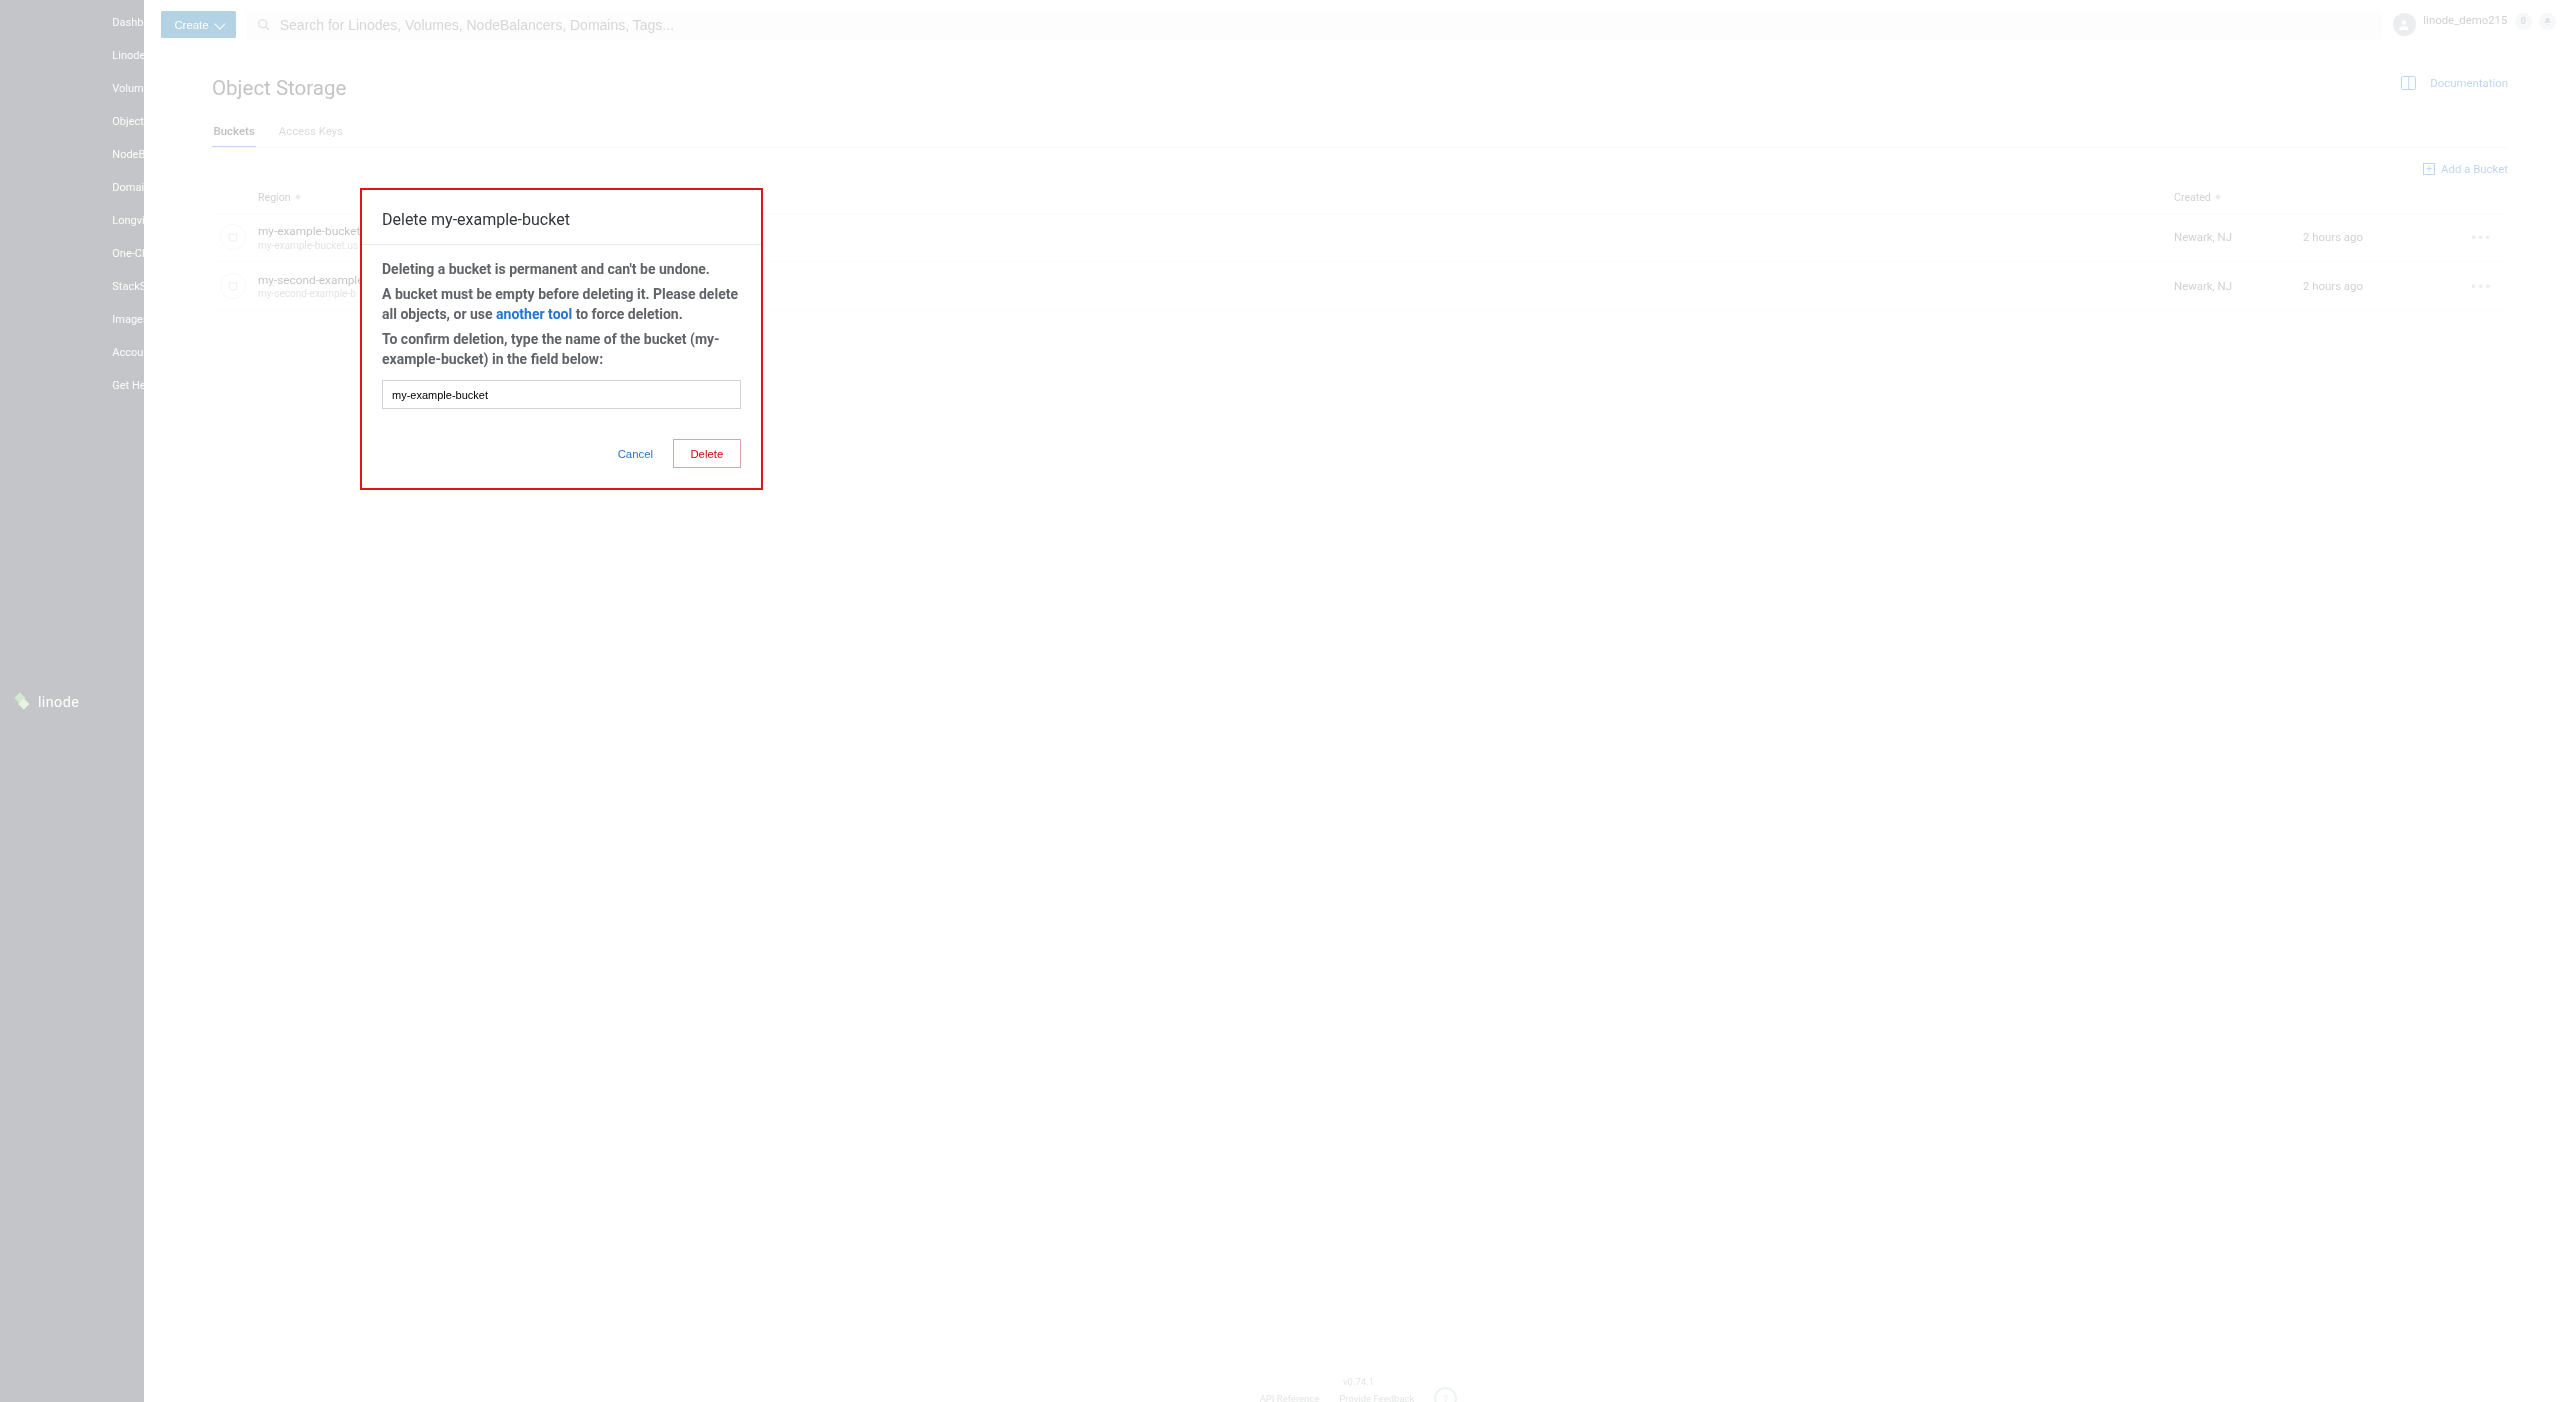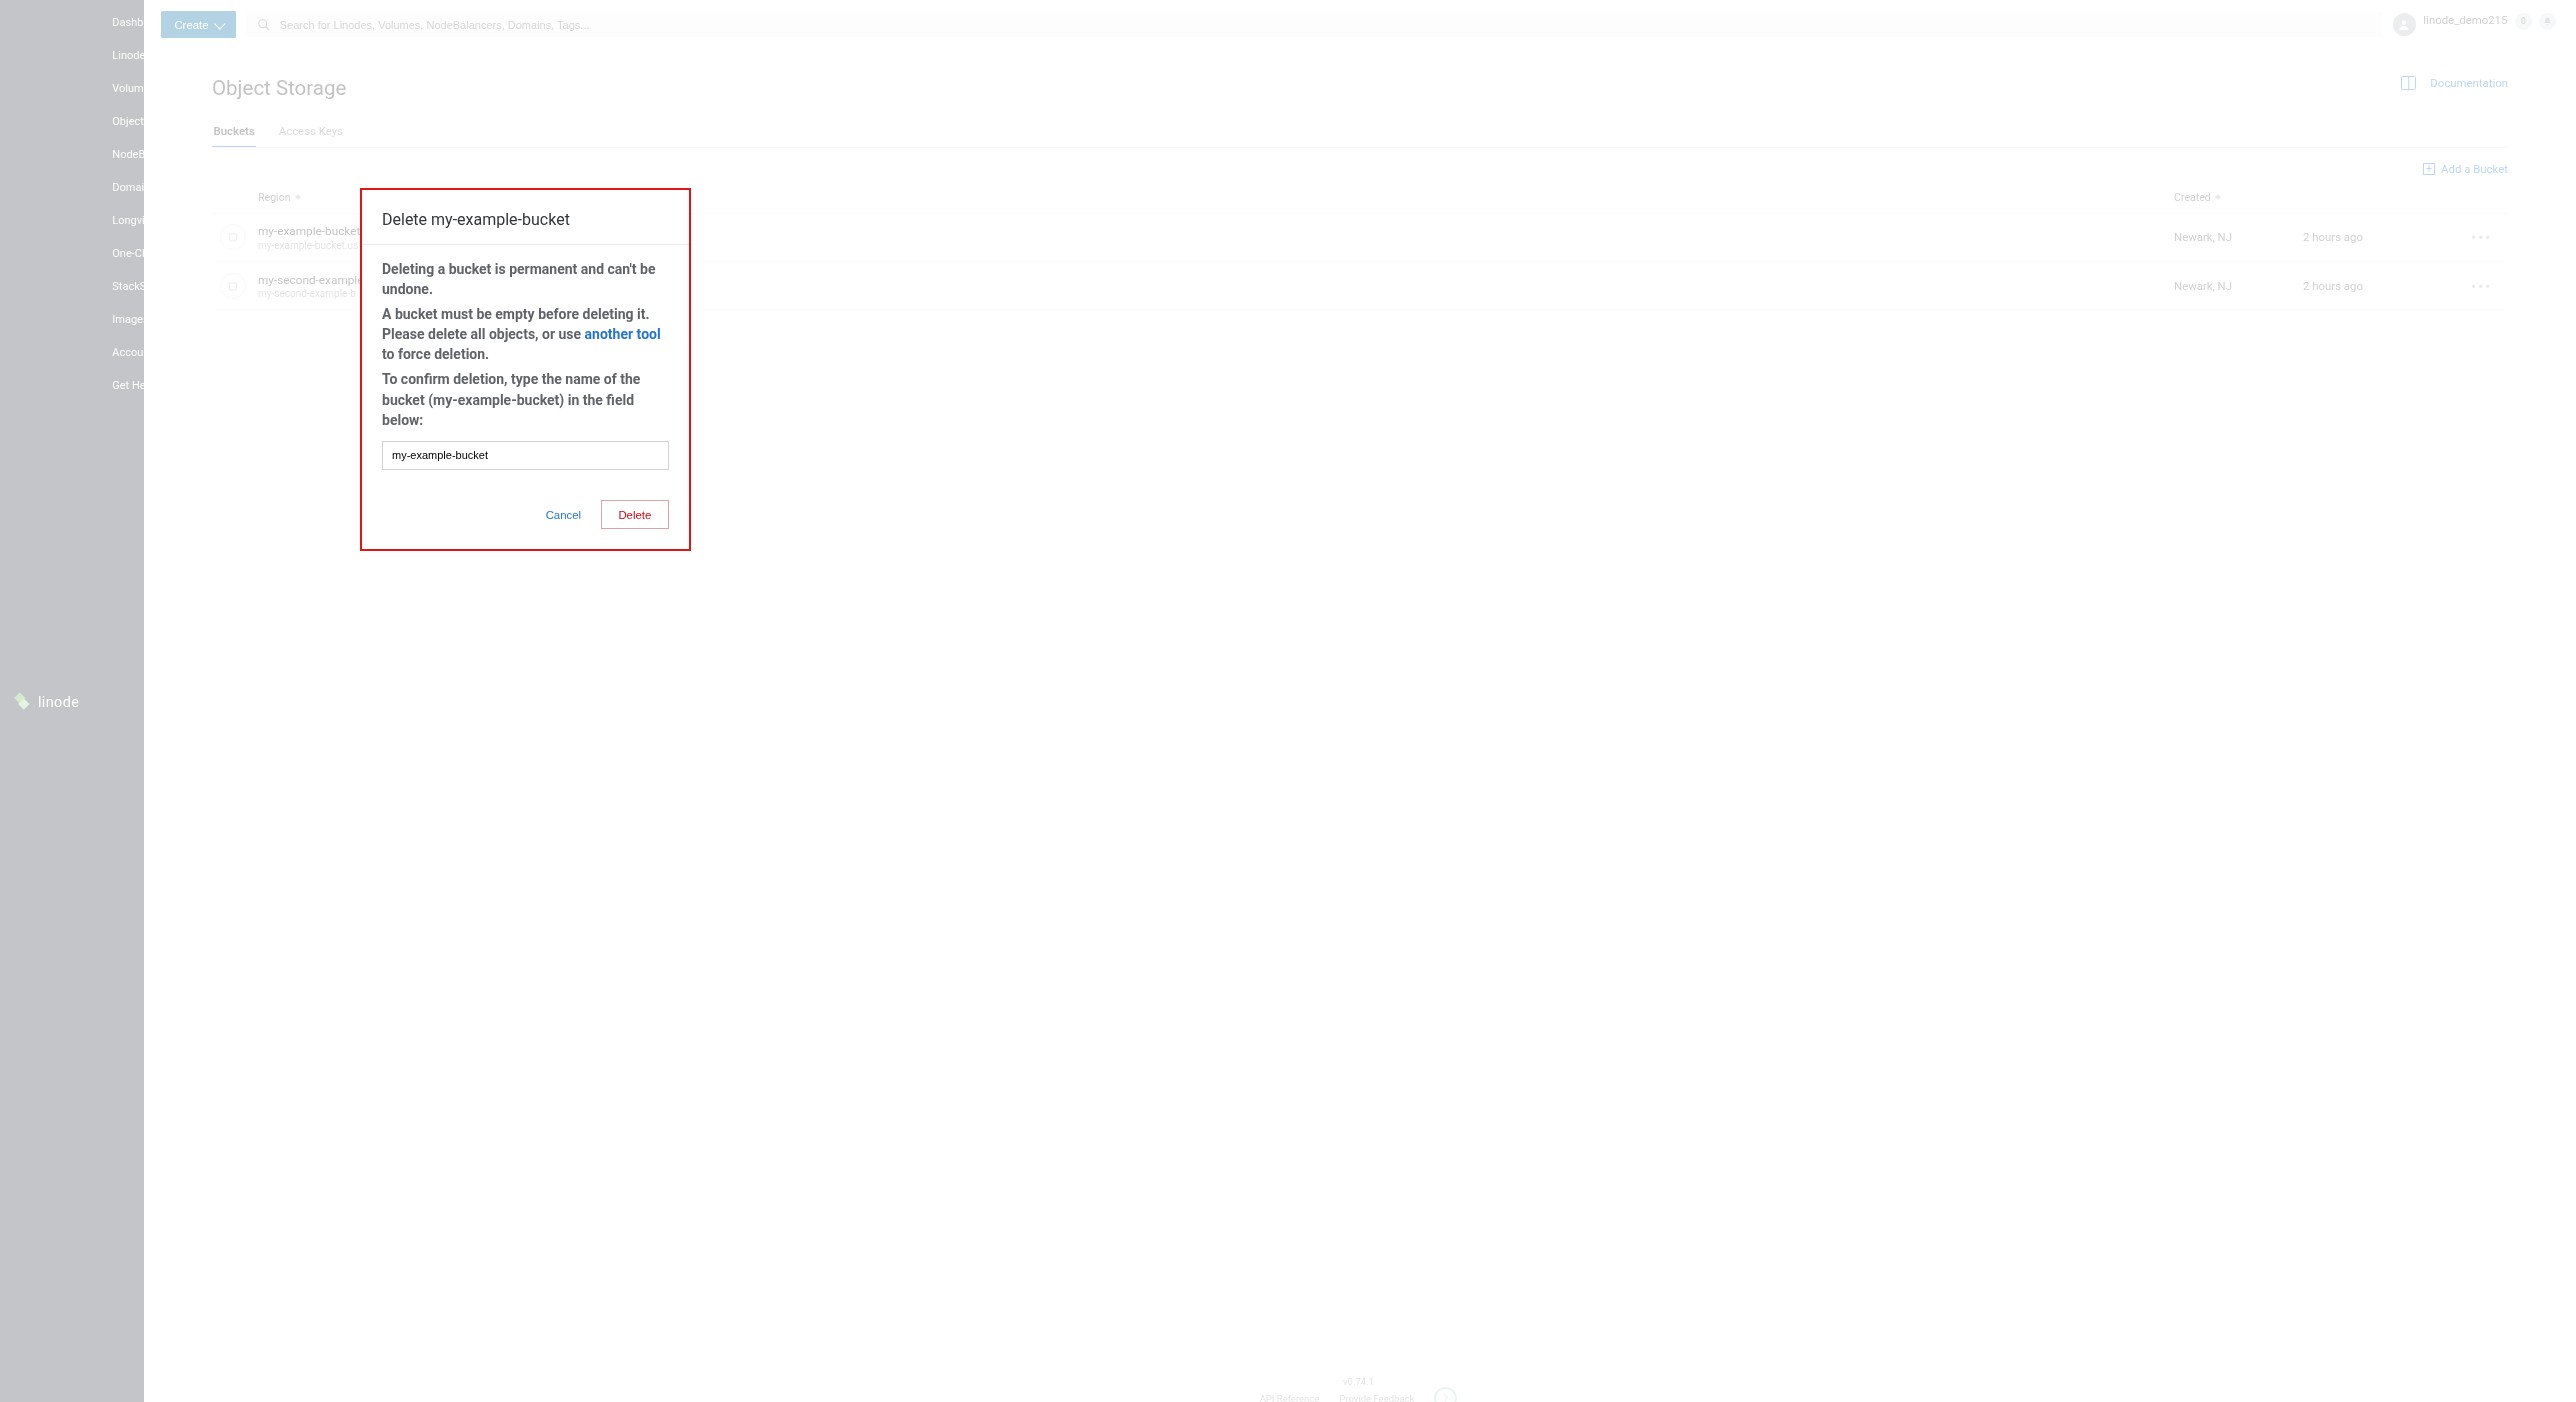--- a/index.html
+++ b/index.html
@@ -99,21 +99,21 @@
       background: #f7f8f9;
       border-radius: 1.5px;
       padding: 6px 10.6px;
       gap: 9px;
     }
     .search-icon { width: 13.7px; height: 13.7px; color: #888; }
     .search-input {
       flex: 1;
       border: none;
       background: transparent;
-      font-size: 11px;
+      font-size: 14px;
       color: #888;
       outline: none;
     }
     .user-area { display: flex; align-items: flex-start; gap: 7.6px; color: #606469; font-size: 11.4px; }
     .avatar-circle {
       width: 23px; height: 23px; border-radius: 50%;
       background: #bfc3c7; display: flex; align-items: center; justify-content: center;
       color: #fff;
     }
     .badge-circle {
@@ -192,21 +192,21 @@
     .help-bubble {
       width: 23px; height: 23px; border-radius: 50%;
       border: 2.3px solid #b6e0cb; color: #b6e0cb;
       display:flex; align-items:center; justify-content:center;
       font-weight:700;
     }
 
     .modal {
       position: fixed;
       left: 360px; top: 188px;
-      width: 331px;
+      width: 403px;
       min-height: 228px;
       background: #fff;
       border: 2.3px solid #e11515;
       z-index: 100;
       padding: 20px 20px 20px 20px;
     }
     .modal-title { font-size: 16px; font-weight: 400; color: #32363c; }
     .modal-hr { border: none; border-top: 0.8px solid #e9eaec; margin: 15px -20px 13.7px -20px; }
     .modal-p { font-size: 14px; color: #606469; line-height: 1.45; margin-bottom: 4.6px; font-weight: bold; }
     .modal-p a { color: #2575d0; text-decoration: none; }

